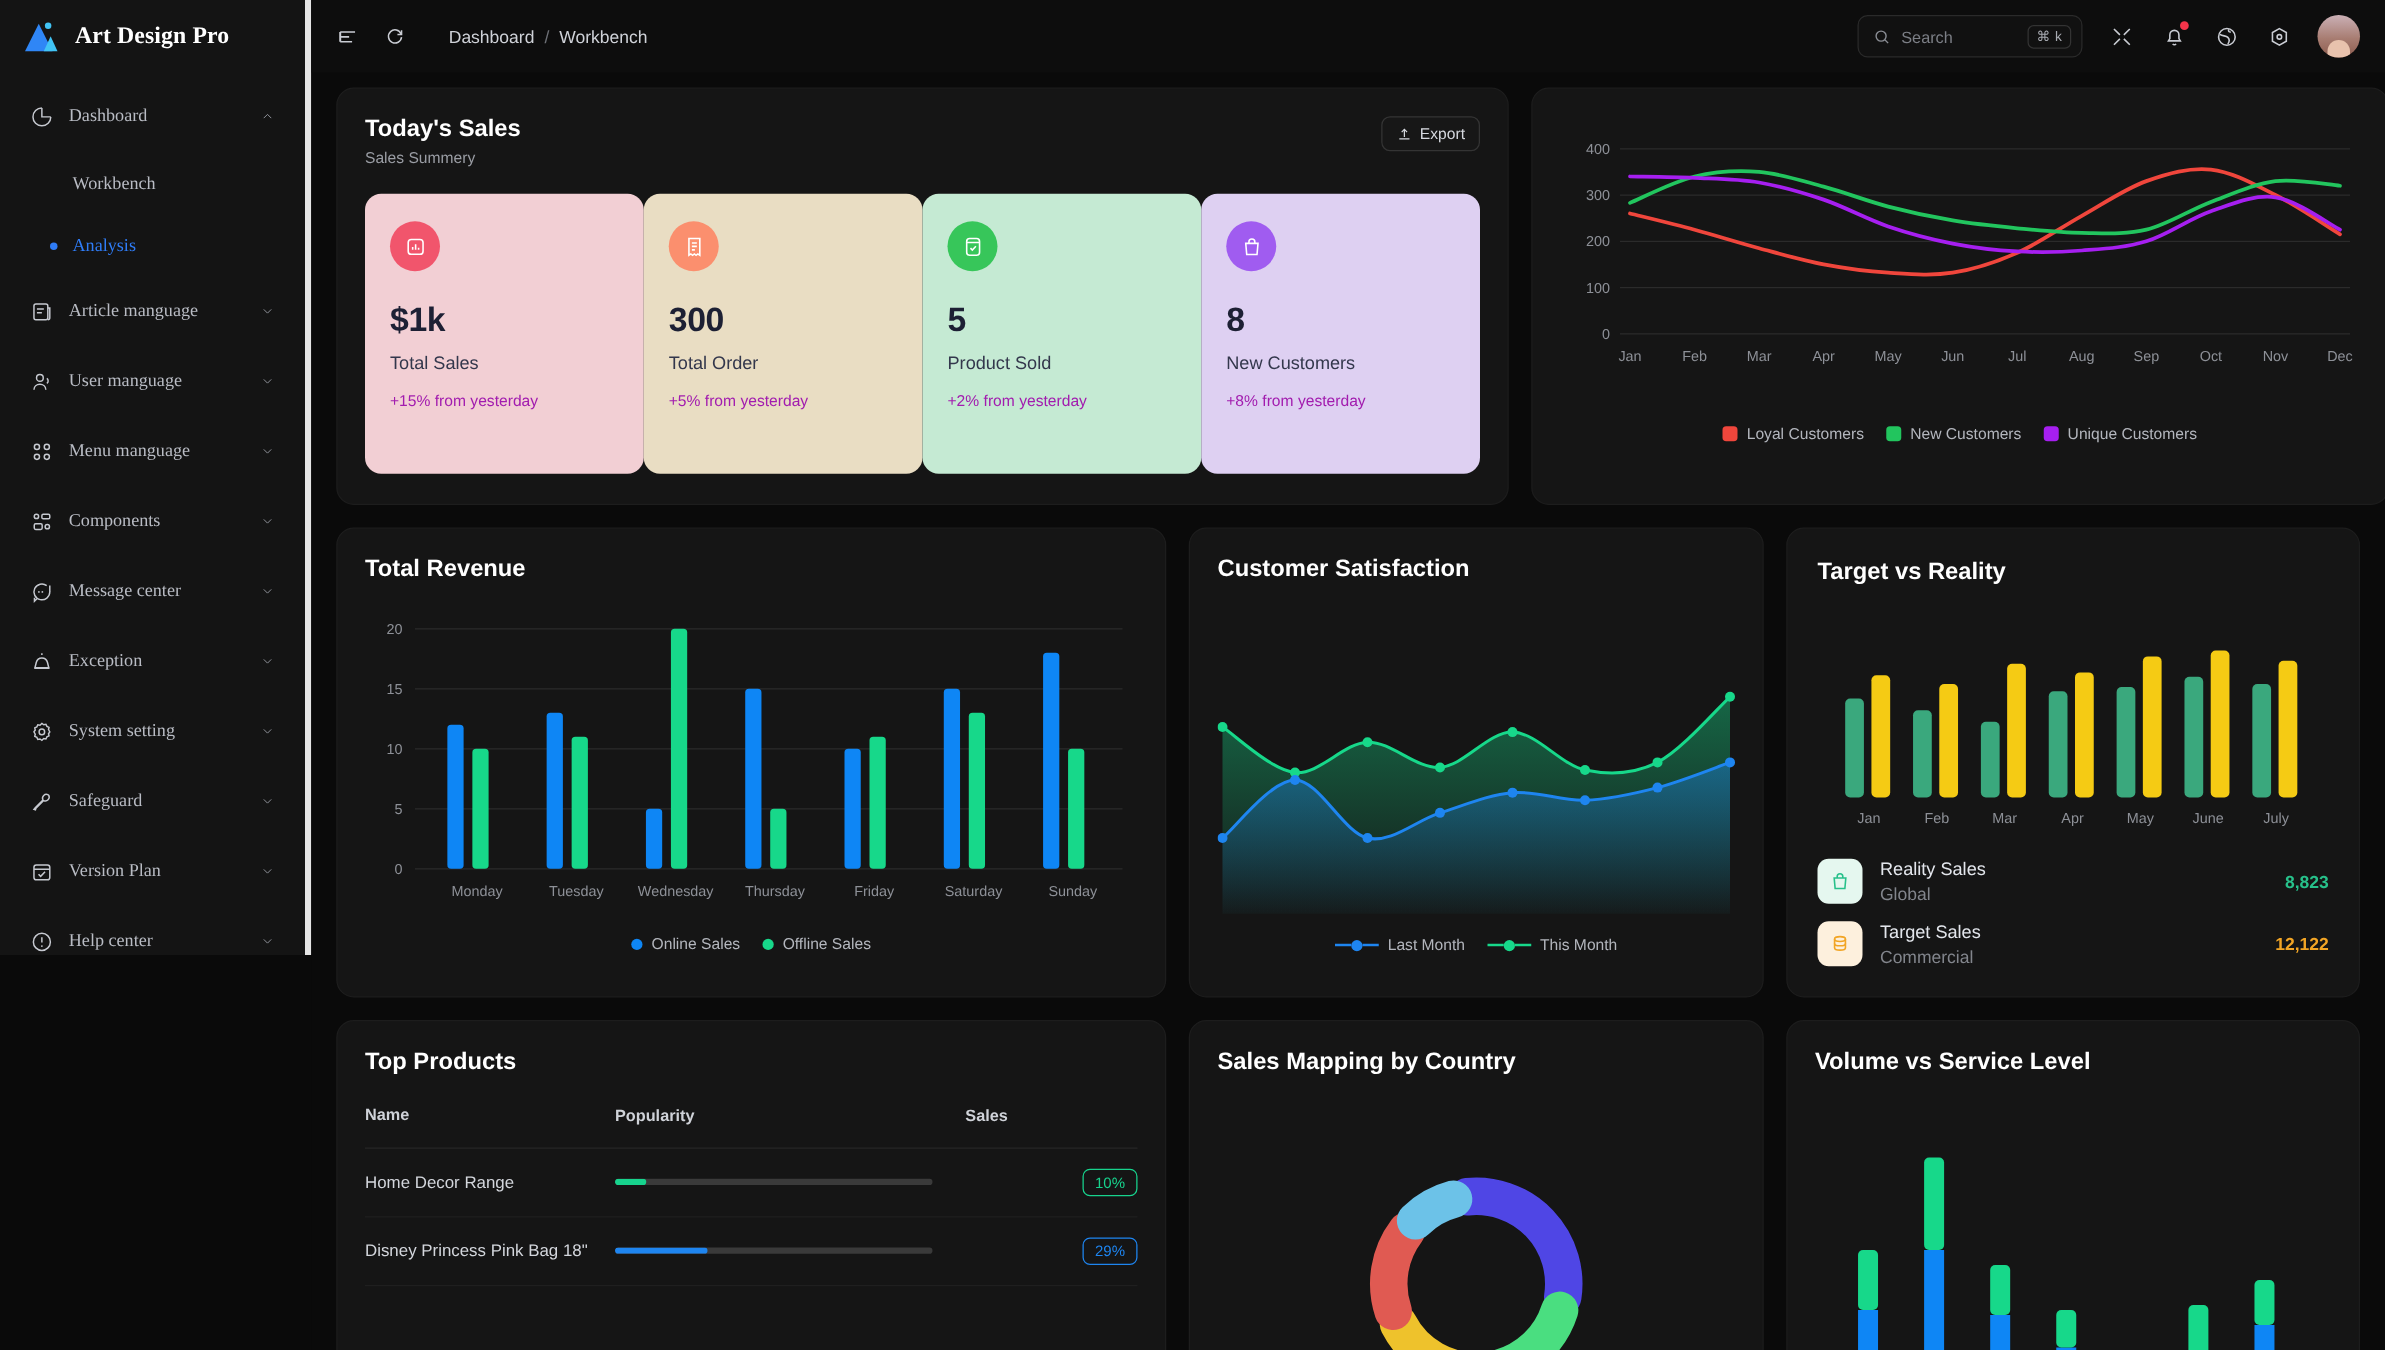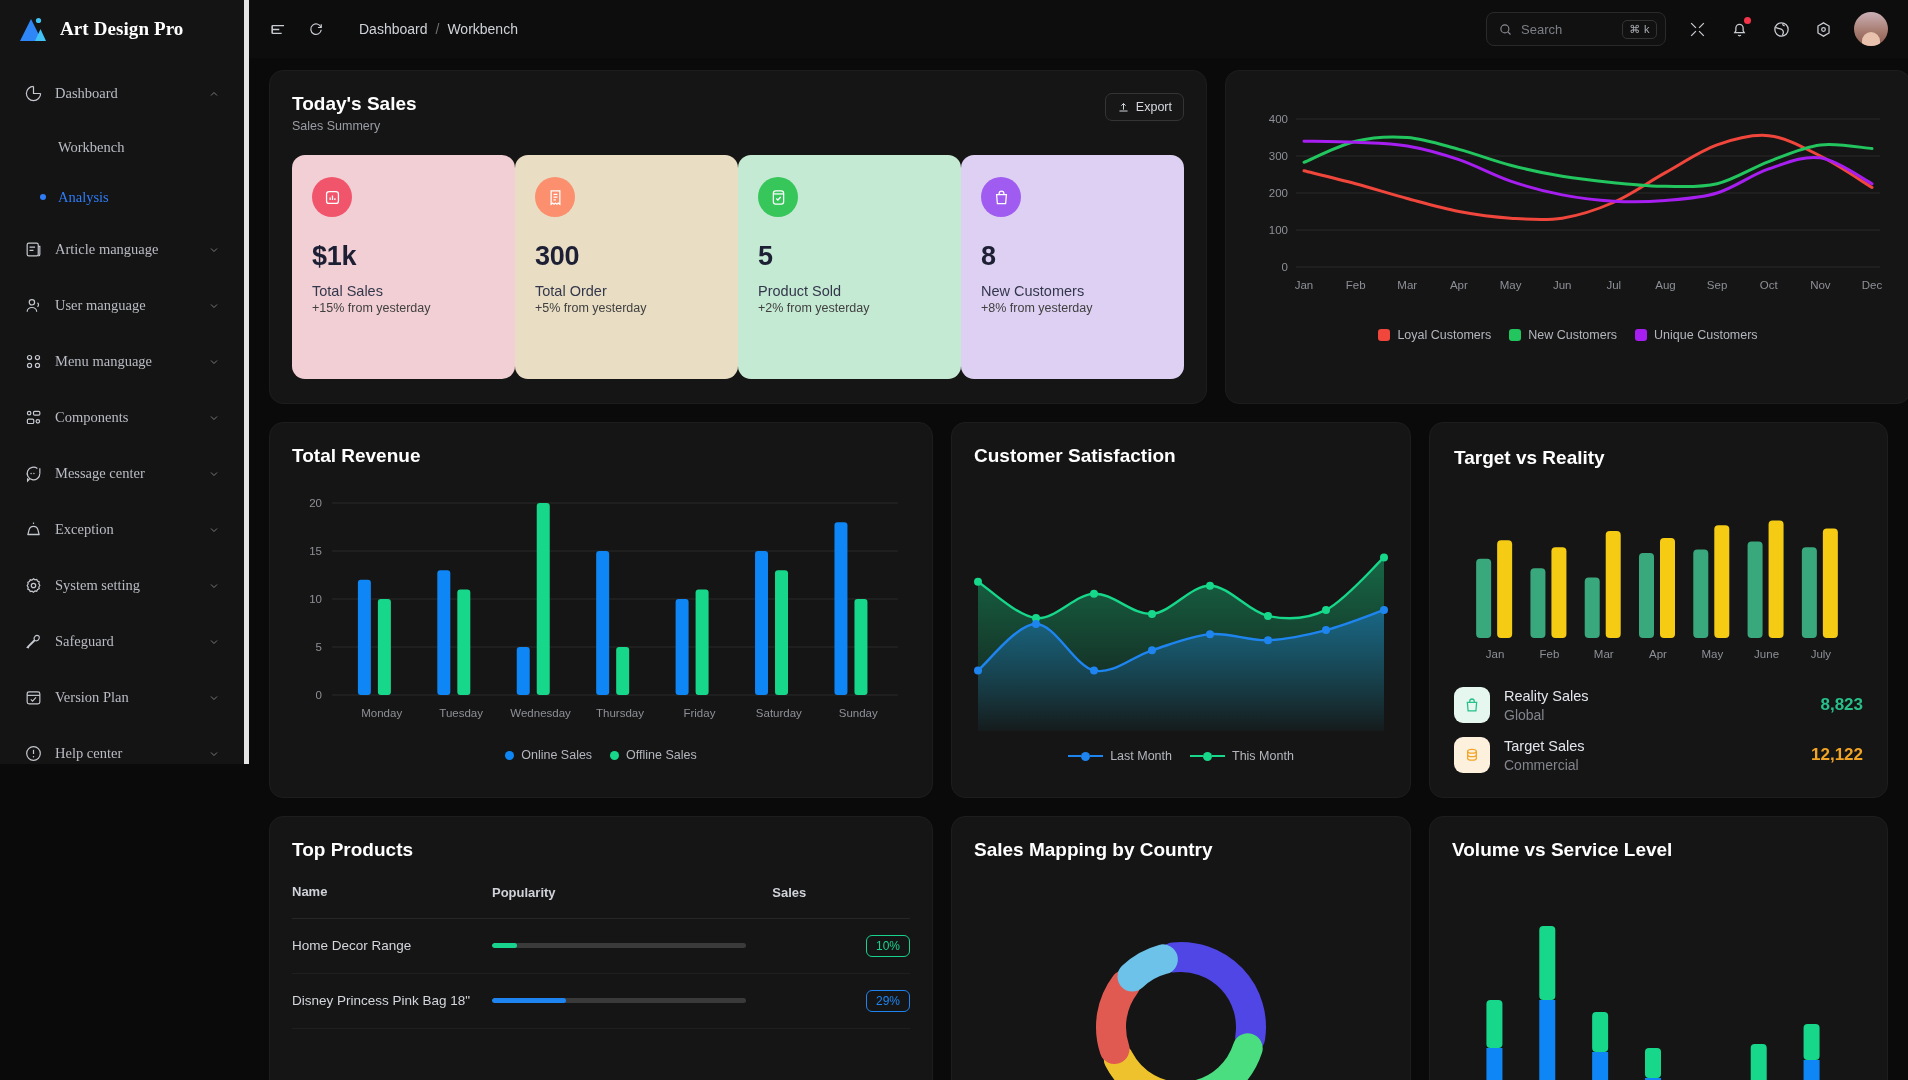--- a/index.html
+++ b/index.html
@@ -96,43 +96,43 @@
   }
   .stat-row { display: flex; margin-top: 22px; }
   .stat {
     flex: 1; border-radius: 13px; padding: 22px 20px 20px 20px; min-height: 224px;
     display: flex; flex-direction: column;
   }
   .stat-ico { width: 40px; height: 40px; border-radius: 50%; display: flex; align-items: center; justify-content: center; }
   .stat-ico svg { width: 19px; height: 19px; stroke: #fff; fill: none; stroke-width: 1.6; }
   .stat-val { font-size: 27px; font-weight: 700; color: #1d2034; margin-top: 24px; letter-spacing: -.3px; }
   .stat-lbl { font-size: 14.5px; color: #33374c; margin-top: 11px; }
-  .stat-delta { font-size: 12.5px; color: #404040; margin-top: 2px; }
+  .stat-delta { font-size: 12.5px; color: #a21caf; margin-top: 15px; }
 
   
   .visitor-card { flex: 1; padding: 20px 22px 14px 22px; position: relative; }
-  .chart-legend { display: flex; justify-content: center; gap: 18px; margin-top: 6px; }
+  .chart-legend { display: flex; justify-content: center; gap: 18px; margin-top: 18px; }
   .lg { display: flex; align-items: center; gap: 7px; font-size: 12.5px; color: #b3b6bd; }
   .lg-sw { width: 12px; height: 12px; border-radius: 3px; flex: 0 0 12px; }
   .lg-dot { width: 9px; height: 9px; border-radius: 50%; flex: 0 0 9px; }
   .lg-line { display: flex; align-items: center; }
   .lg-line .bar { width: 13px; height: 2.5px; }
 
   
   .rev-card { flex: 0 0 664px; padding: 22px; }
   .sat-card { flex: 0 0 458px; padding: 22px; }
   .tvr-card { flex: 1; padding: 24px; }
 
   
   .tvr-row { display: flex; align-items: center; gap: 14px; margin-top: 14px; }
   .tvr-box { width: 36px; height: 36px; border-radius: 9px; display: flex; align-items: center; justify-content: center; flex: 0 0 36px; }
   .tvr-box svg { width: 18px; height: 18px; fill: none; stroke-width: 1.7; }
   .tvr-name { font-size: 14.5px; color: #e3e6ec; }
   .tvr-sub { font-size: 14px; color: #82858c; margin-top: 3px; }
-  .tvr-num { margin-left: auto; font-size: 17px; font-weight: 600; }
+  .tvr-num { margin-left: auto; font-size: 14px; font-weight: 600; }
 
   
   .prod-card { flex: 0 0 664px; padding: 22px; }
   .map-card { flex: 0 0 458px; padding: 22px; }
   .vol-card { flex: 1; padding: 22px; }
 
   table.prod { width: 100%; border-collapse: collapse; margin-top: 22px; }
   table.prod th {
     text-align: left; font-size: 13px; font-weight: 700; color: #cfd2d8;
     padding: 0 0 16px 0; border-bottom: 1px solid #262626;

